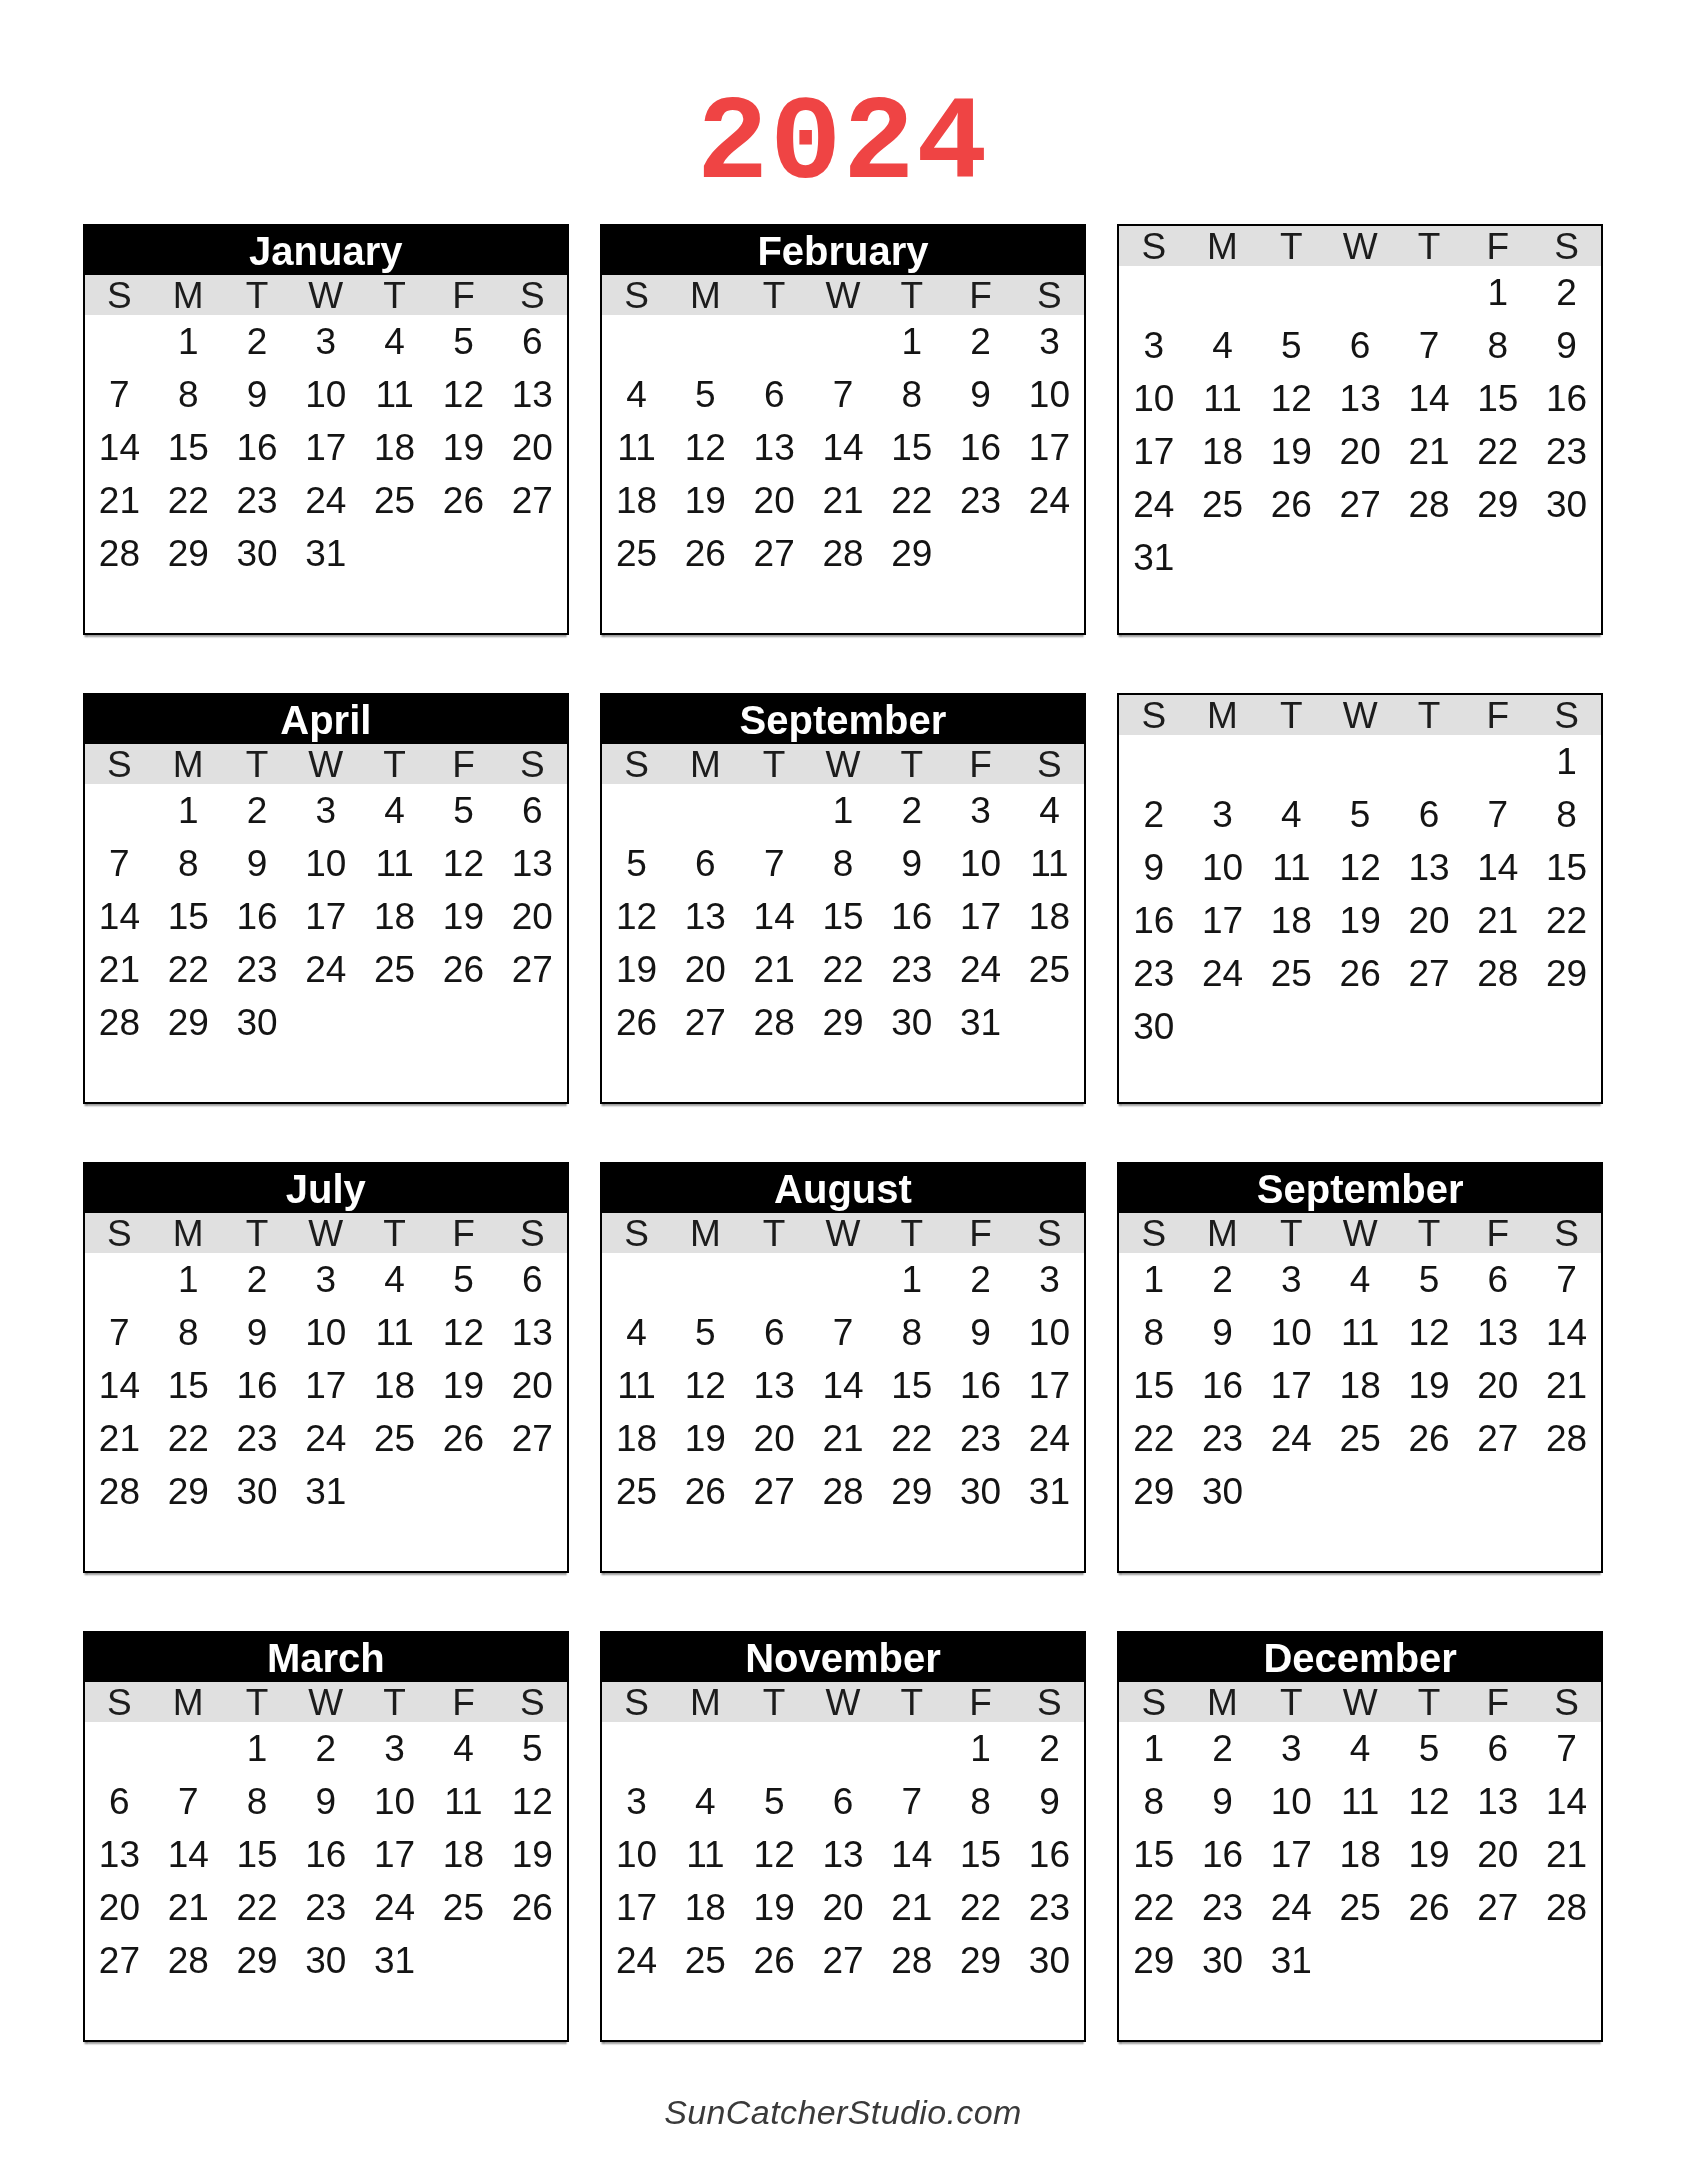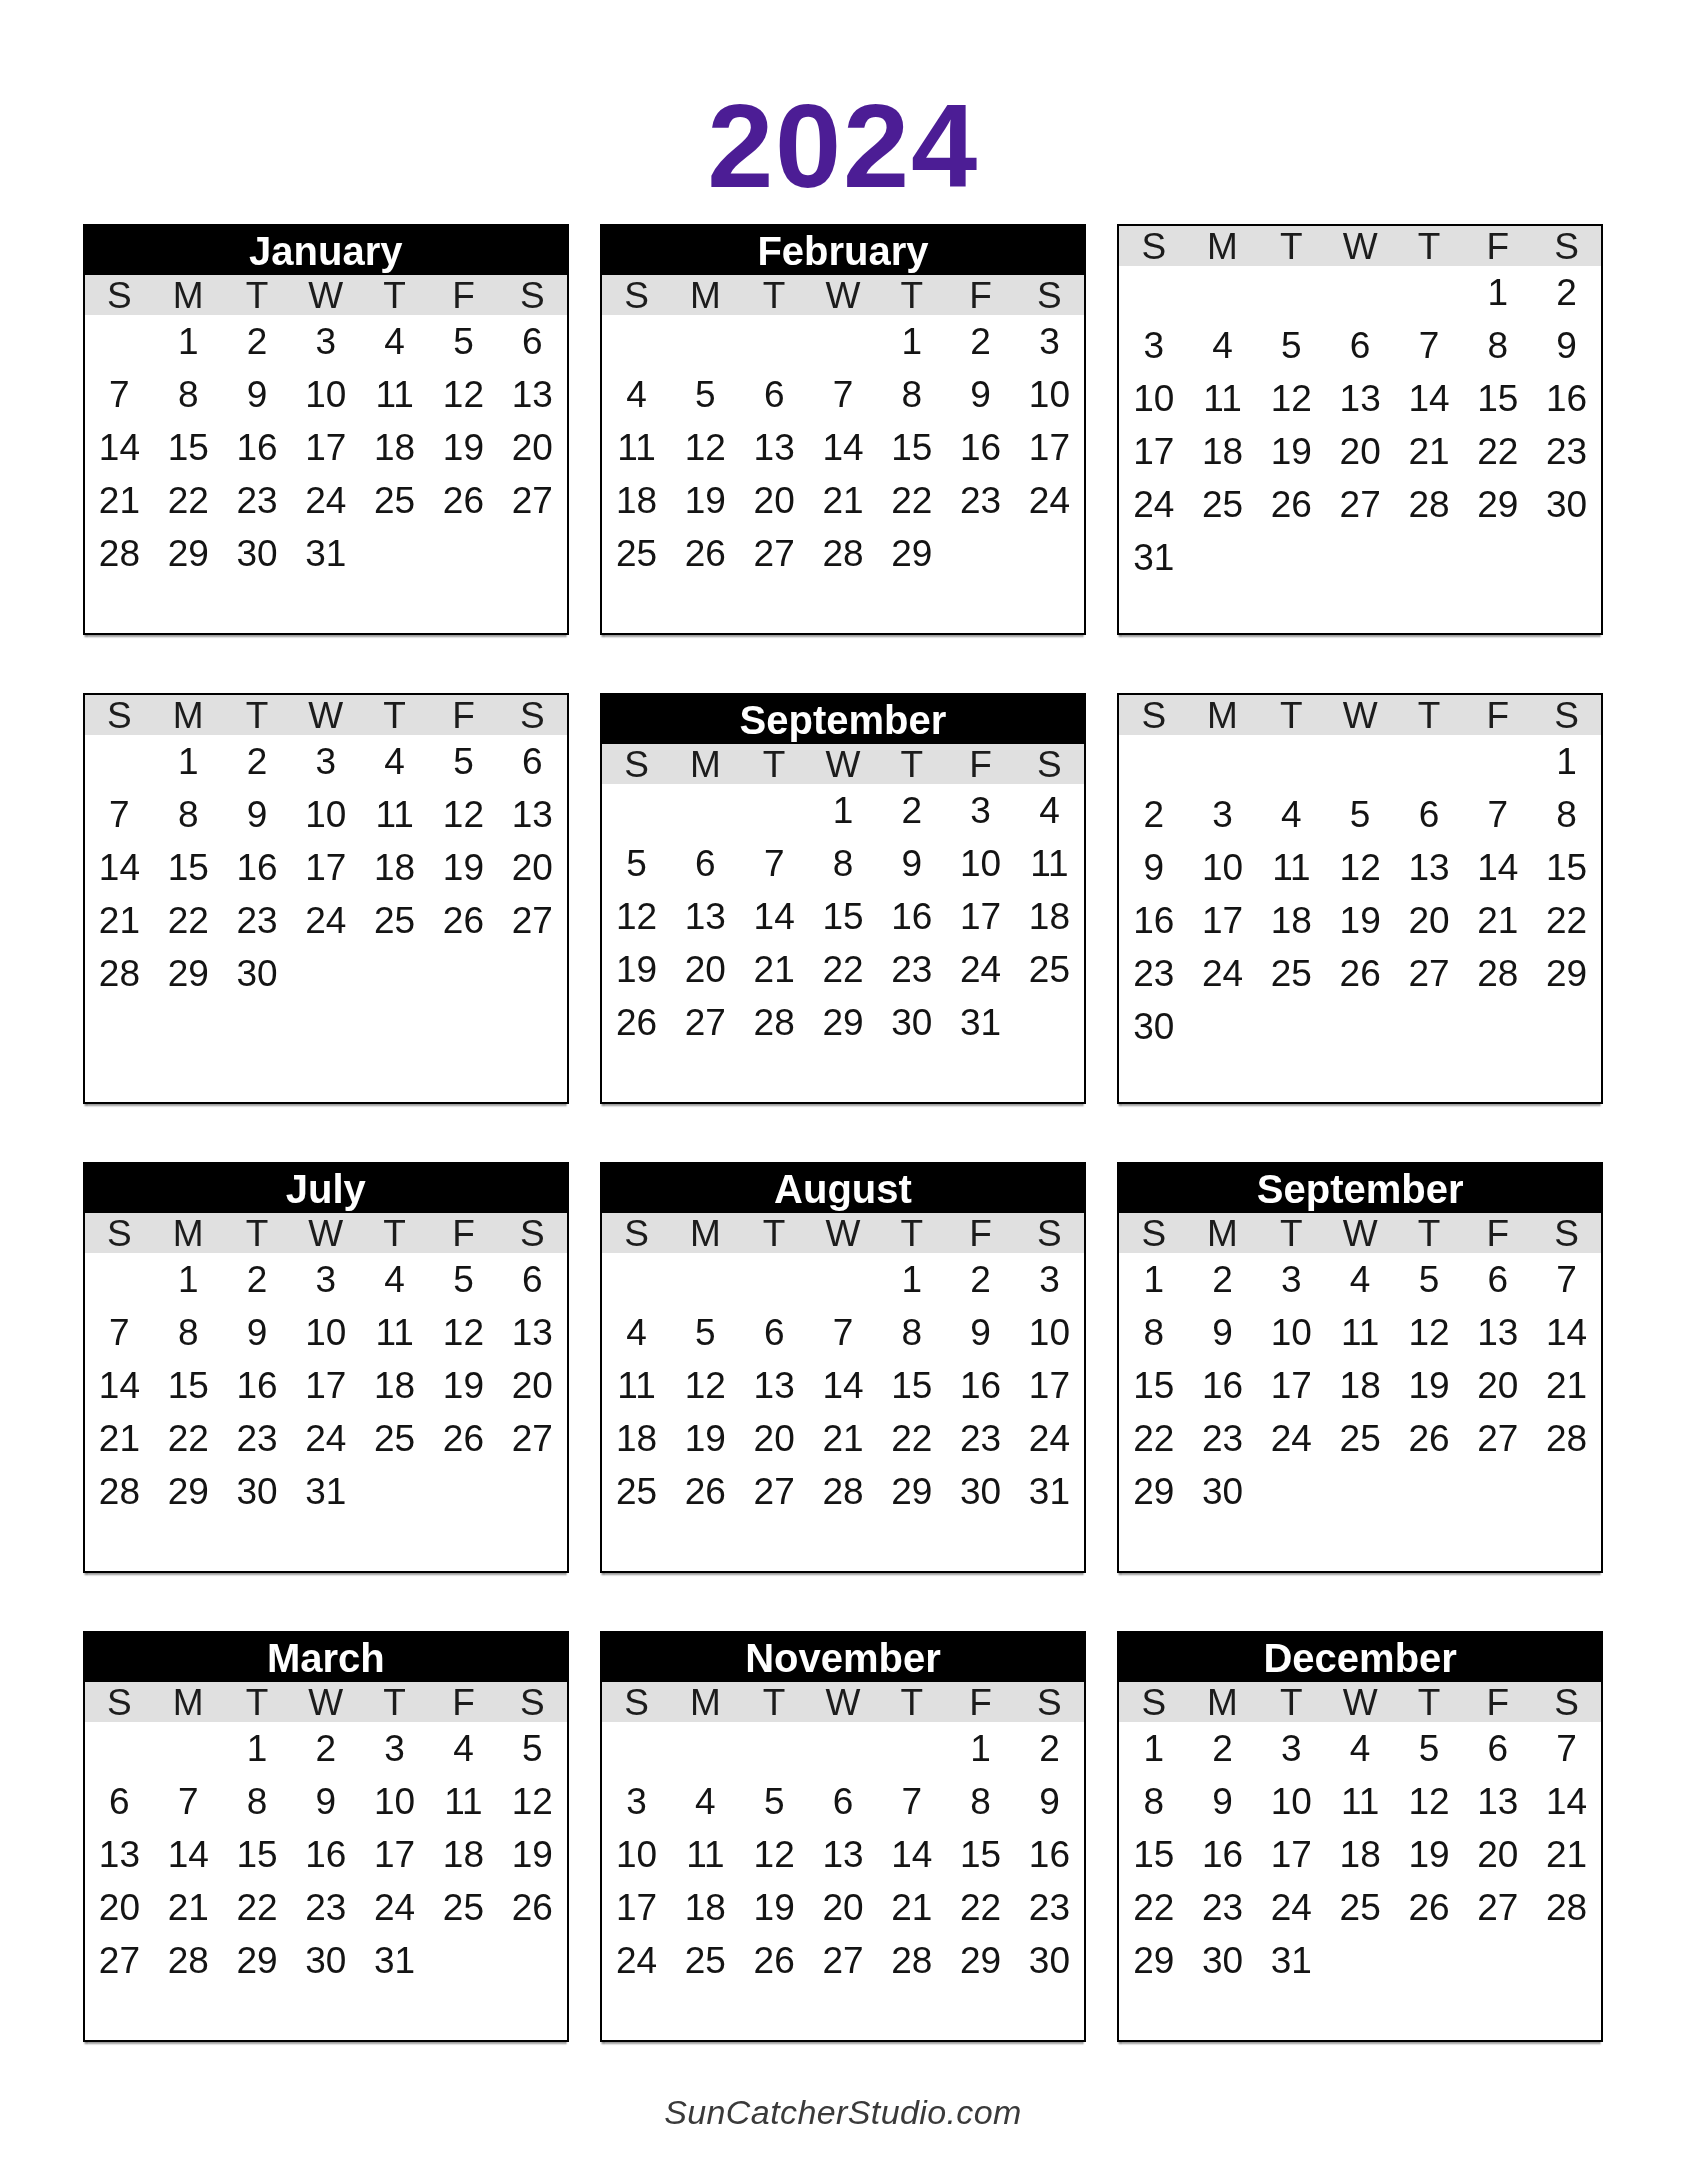--- a/index.html
+++ b/index.html
@@ -13,23 +13,24 @@
   .page-header {
     height: 224px;
     display: flex;
     align-items: flex-end;
     justify-content: center;
     padding-bottom: 19px;
   }
   .year-title {
     font-size: 119px;
     font-weight: bold;
-    color: #4c1d95;
+    color: #ef4444;
     letter-spacing: 1.7px;
     line-height: 1;
+    font-family: Liberation Mono, monospace;
   }
   .calendar-grid {
     display: grid;
     grid-template-columns: repeat(3, 1fr);
     column-gap: 31.5px;
     row-gap: 58px;
     padding: 0 83px;
   }
   .month-card {
     border: 2.6px solid #000000;
@@ -295,20 +296,21 @@
           <div class="day-cell"></div>
           <div class="day-cell"></div>
           <div class="day-cell"></div>
           <div class="day-cell"></div>
           <div class="day-cell"></div>
         </div>
       </div>
   </div>
 
   <div class="month-card">
+    <div class="month-title">April</div>
     <div class="dow-row">
         <div class="dow-cell">S</div>
         <div class="dow-cell">M</div>
         <div class="dow-cell">T</div>
         <div class="dow-cell">W</div>
         <div class="dow-cell">T</div>
         <div class="dow-cell">F</div>
         <div class="dow-cell">S</div>
       </div>
     <div class="weeks">

